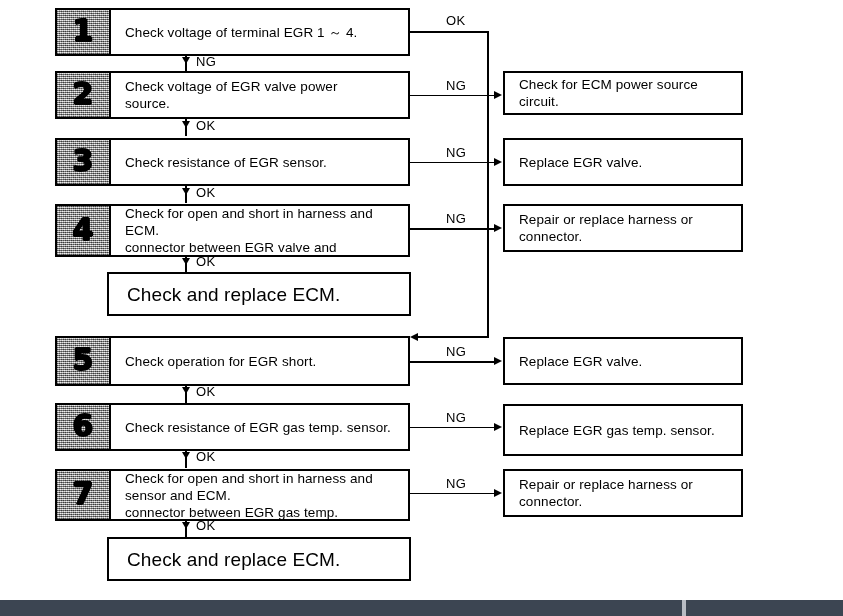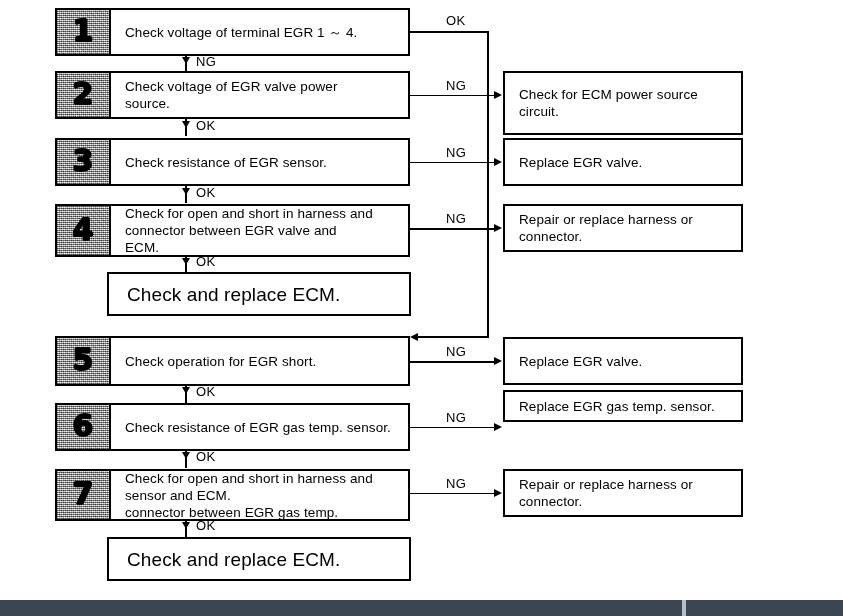--- a/index.html
+++ b/index.html
@@ -218,22 +218,22 @@
   <div class="abs arrow-right" style="left:494px; top:158px;"></div>
   <div class="abs edge-label" style="left:446px; top:146px;">NG</div>
 
   <div class="abs step-box" style="left:55px; top:204px; width:355px; height:53px;">
     <div class="step-badge">
       <span class="num">4</span>
     </div>
     <div class="step-text">
       <div class="lines">
         <div>Check for open and short in harness and</div>
+        <div>ECM.</div>
         <div>connector between EGR valve and</div>
-        <div>ECM.</div>
       </div>
     </div>
   </div>
 
   <div class="abs vline" style="left:185px; top:257px; width:2px; height:16px;"></div>
   <div class="abs arrow-down" style="left:182px; top:258px;"></div>
   <div class="abs edge-label" style="left:196px; top:255px;">OK</div>
 
   <div class="abs hline thick" style="left:410px; top:228px; width:84px;"></div>
   <div class="abs arrow-right" style="left:494px; top:224px;"></div>
@@ -303,21 +303,21 @@
   <div class="abs hline" style="left:410px; top:493px; width:84px;"></div>
   <div class="abs arrow-right" style="left:494px; top:489px;"></div>
   <div class="abs edge-label" style="left:446px; top:477px;">NG</div>
 
   <div class="abs plain-box" style="left:107px; top:537px; width:304px; height:44px;">
     <div class="lines">
       <div>Check and replace ECM.</div>
     </div>
   </div>
 
-  <div class="abs result-box" style="left:503px; top:71px; width:240px; height:64px;">
+  <div class="abs result-box" style="left:503px; top:71px; width:240px; height:44px;">
     <div class="lines">
       <div>Check for ECM power source</div>
       <div>circuit.</div>
     </div>
   </div>
 
   <div class="abs result-box" style="left:503px; top:138px; width:240px; height:48px;">
     <div class="lines">
       <div>Replace EGR valve.</div>
     </div>
@@ -329,21 +329,21 @@
       <div>connector.</div>
     </div>
   </div>
 
   <div class="abs result-box" style="left:503px; top:337px; width:240px; height:48px;">
     <div class="lines">
       <div>Replace EGR valve.</div>
     </div>
   </div>
 
-  <div class="abs result-box" style="left:503px; top:390px; width:240px; height:32px;">
+  <div class="abs result-box" style="left:503px; top:404px; width:240px; height:52px;">
     <div class="lines">
       <div>Replace EGR gas temp. sensor.</div>
     </div>
   </div>
 
   <div class="abs result-box" style="left:503px; top:469px; width:240px; height:48px;">
     <div class="lines">
       <div>Repair or replace harness or</div>
       <div>connector.</div>
     </div>

